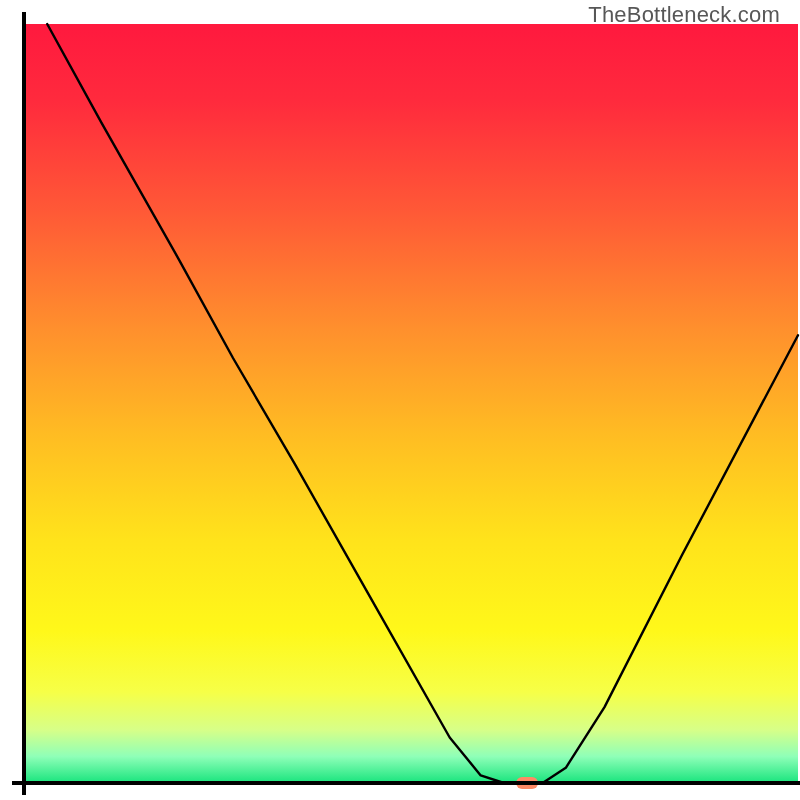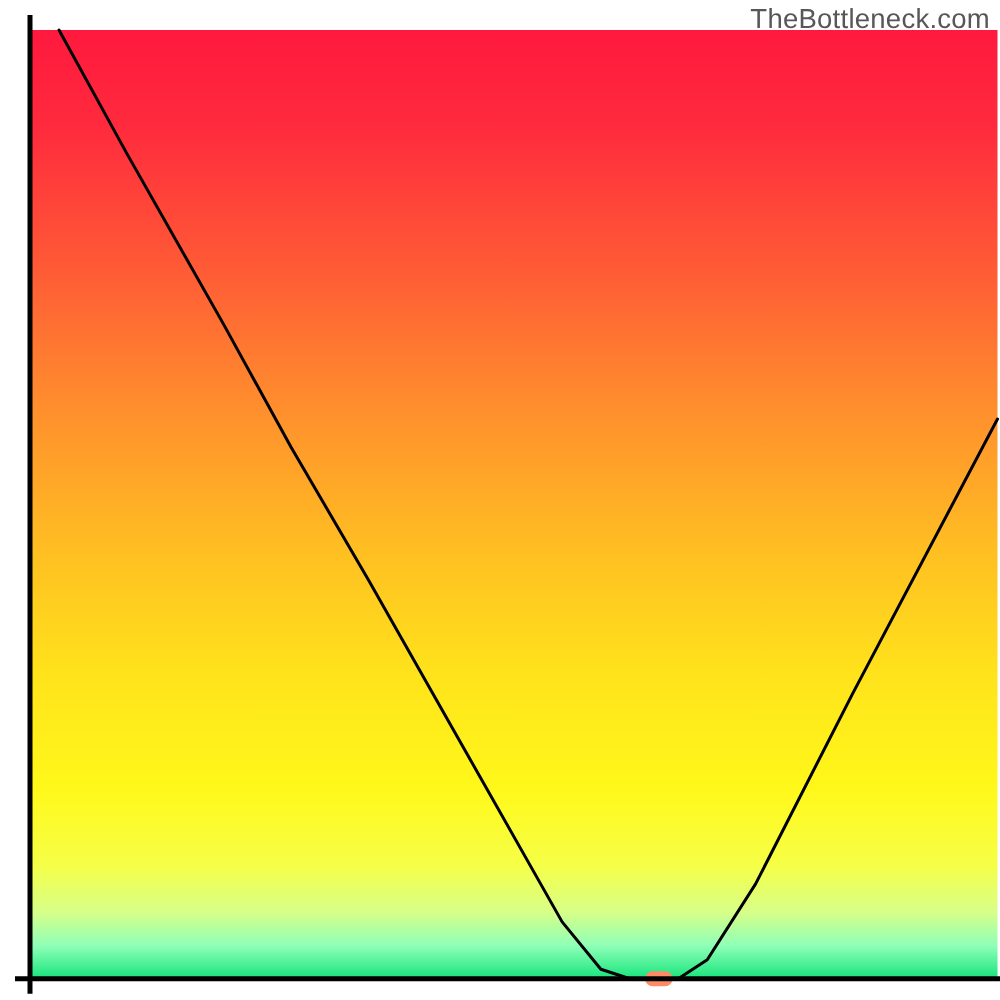--- a/index.html
+++ b/index.html
@@ -12,21 +12,21 @@
     font-family: Arial, Helvetica, sans-serif;
   }
   .container {
     position: relative;
     width: 800px;
     height: 800px;
   }
   .watermark {
     position: absolute;
     top: 2px;
-    right: 8px;
+    right: 20px;
     font-size: 22px;
     color: #575757;
     font-weight: 500;
     z-index: 5;
     letter-spacing: 0.2px;
   }
   .chart-svg {
     position: absolute;
     top: 0;
     left: 0;

